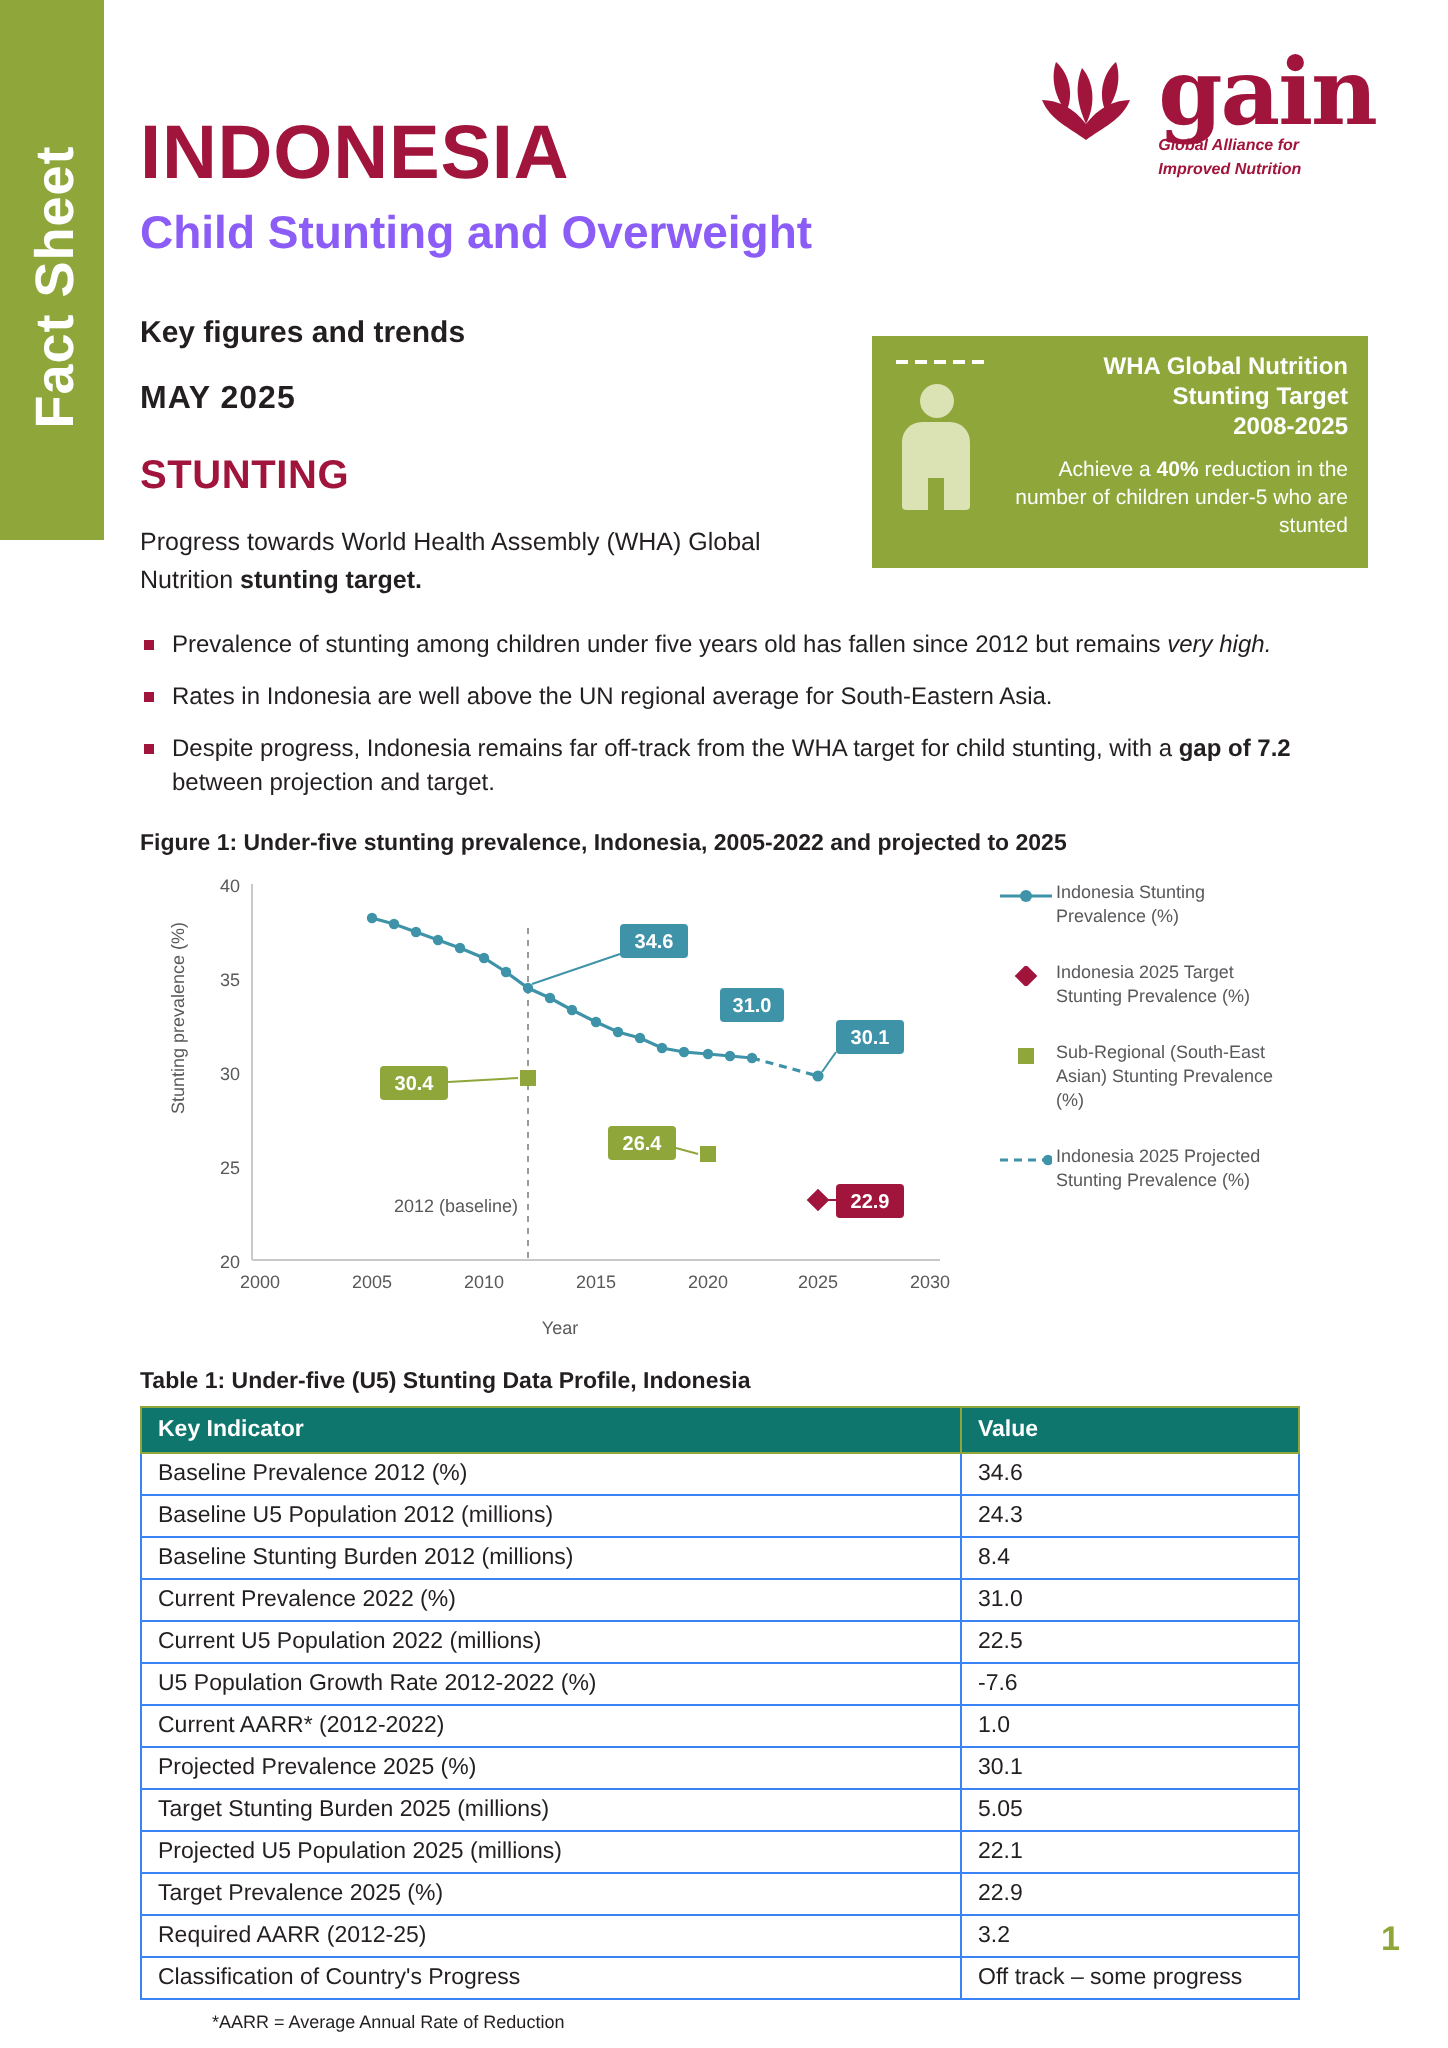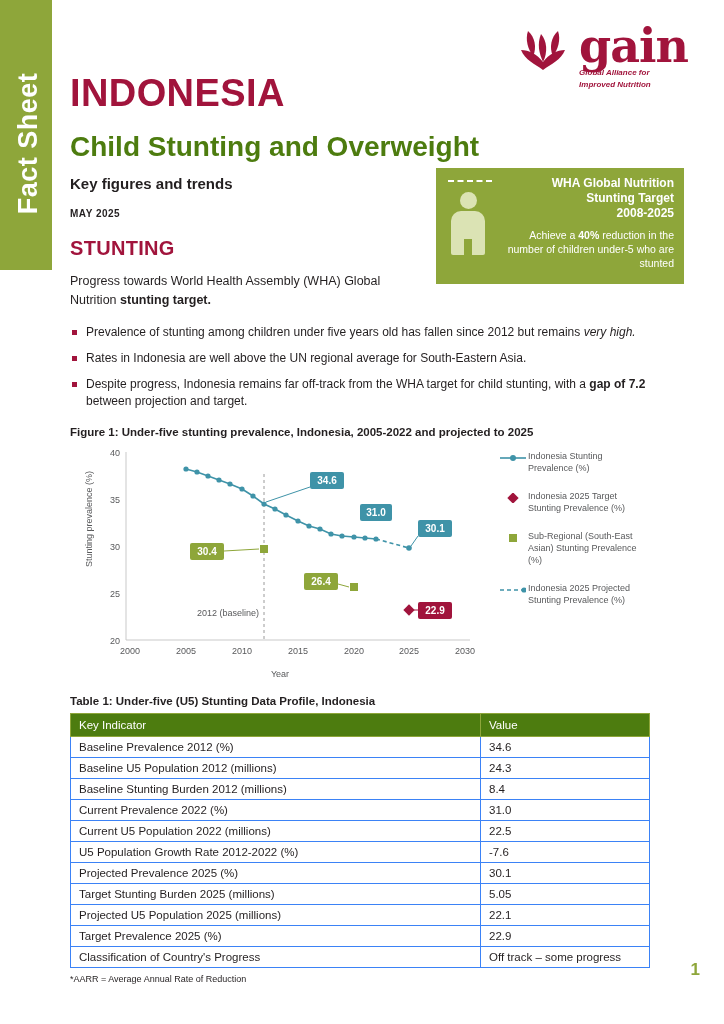--- a/index.html
+++ b/index.html
@@ -54,43 +54,43 @@
   .logo-tag {
     color: #a1143c;
     font-size: 8px;
     line-height: 10px;
     font-weight: bold;
     font-style: italic;
     margin-top: 2px;
   }
 
   
-  .content { position: absolute; left: 70px; top: 16px; width: 600px; }
+  .content { position: absolute; left: 70px; top: 0; width: 600px; }
   h1.title {
     margin-top: 56px;
     font-size: 38px;
     font-weight: bold;
     color: #a1143c;
     letter-spacing: .4px;
   }
   h2.subtitle {
-    margin-top: 16px;
-    font-size: 28px;
-    font-weight: bold;
-    color: #4d7c0f;
+    margin-top: 4px;
+    font-size: 23px;
+    font-weight: bold;
+    color: #8b5cf6;
   }
   h3.keyfig {
-    margin-top: 12px;
+    margin-top: 28px;
     font-size: 15px;
     font-weight: bold;
     color: #231f20;
   }
   .date {
     margin-top: 16px;
-    font-size: 10px;
+    font-size: 16px;
     font-weight: bold;
     letter-spacing: .5px;
   }
   h3.section {
     margin-top: 18px;
     font-size: 20px;
     font-weight: bold;
     color: #a1143c;
     letter-spacing: .3px;
   }
@@ -210,33 +210,33 @@
   .legend-label { flex: 1; }
 
   
   table.profile {
     width: 580px;
     border-collapse: collapse;
     margin-top: 6px;
     font-size: 11.5px;
   }
   table.profile th {
-    background: #4d7c0f;
+    background: #0f766e;
     color: #ffffff;
     text-align: left;
-    font-weight: normal;
+    font-weight: bold;
     padding: 5px 8px;
     border: 1px solid #8ea63a;
   }
   table.profile td {
     padding: 4px 8px;
     border: 1px solid #3b82f6;
   }
   table.profile td.col-key { width: 410px; }
-  .footnote { font-size: 9px; margin-top: 6px; }
+  .footnote { font-size: 9px; margin-top: 6px; margin-left: 36px; }
 
   .page-num {
     position: absolute;
     right: 24px;
     bottom: 44px;
     font-size: 17px;
     color: #8ea63a;
     font-weight: bold;
   }
 </style>
@@ -460,36 +460,44 @@
         </tr>
       <tr>
           <td class="col-key">Current U5 Population 2022 (millions)</td>
           <td>22.5</td>
         </tr>
       <tr>
           <td class="col-key">U5 Population Growth Rate 2012-2022 (%)</td>
           <td>-7.6</td>
         </tr>
       <tr>
+          <td class="col-key">Current AARR* (2012-2022)</td>
+          <td>1.0</td>
+        </tr>
+      <tr>
           <td class="col-key">Projected Prevalence 2025 (%)</td>
           <td>30.1</td>
         </tr>
       <tr>
           <td class="col-key">Target Stunting Burden 2025 (millions)</td>
           <td>5.05</td>
         </tr>
       <tr>
           <td class="col-key">Projected U5 Population 2025 (millions)</td>
           <td>22.1</td>
         </tr>
       <tr>
           <td class="col-key">Target Prevalence 2025 (%)</td>
           <td>22.9</td>
         </tr>
       <tr>
+          <td class="col-key">Required AARR (2012-25)</td>
+          <td>3.2</td>
+        </tr>
+      <tr>
           <td class="col-key">Classification of Country's Progress</td>
           <td>Off track – some progress</td>
         </tr>
     </tbody>
   </table>
 
   <div class="footnote">*AARR = Average Annual Rate of Reduction</div>
 </div>
 
 <div class="page-num">1</div>

